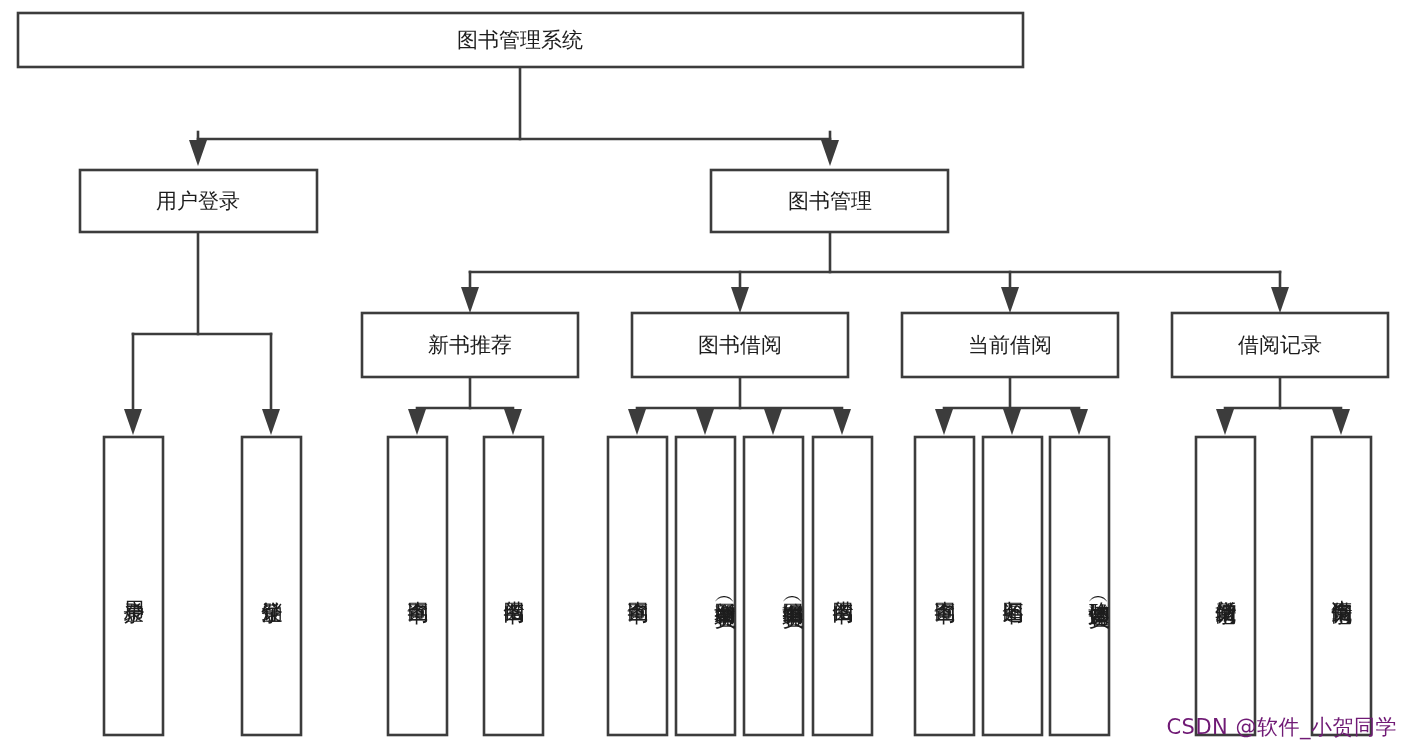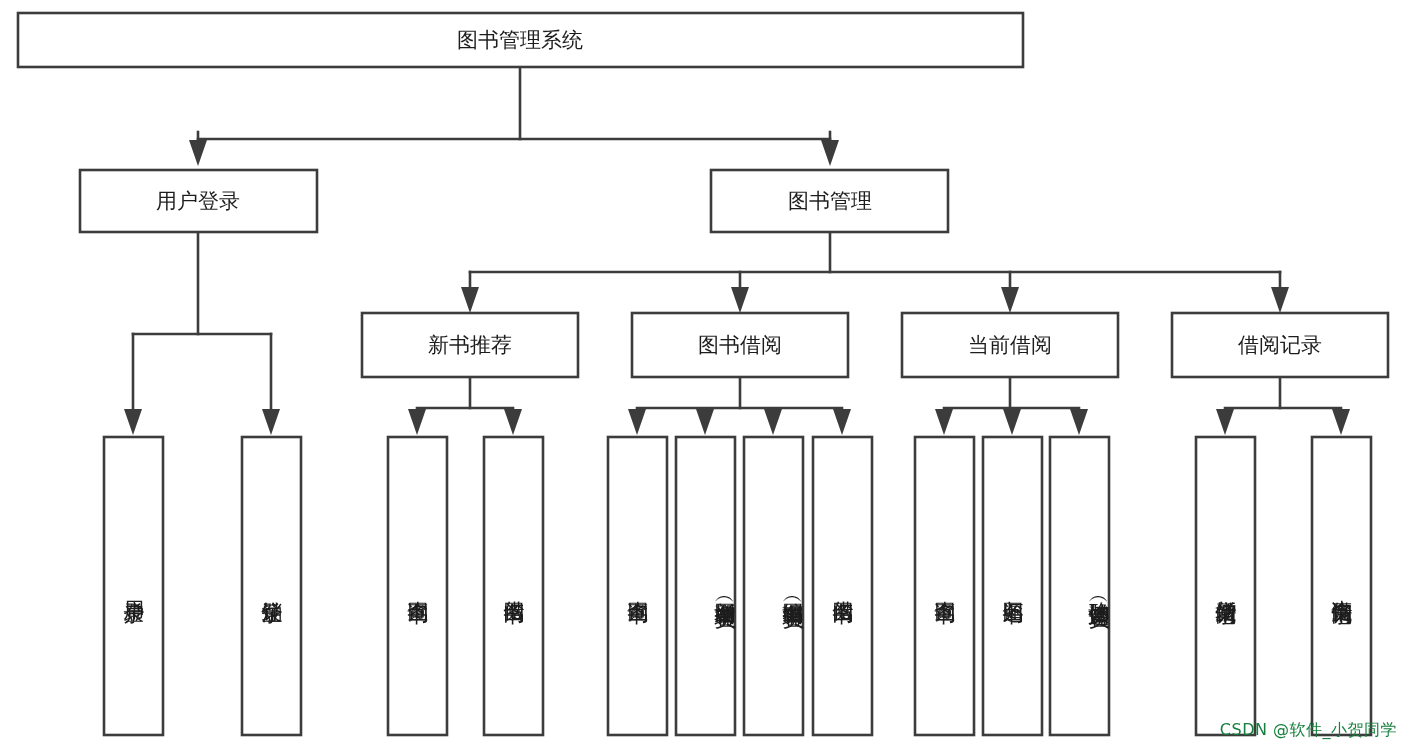--- a/index.html
+++ b/index.html
@@ -62,22 +62,22 @@
     justify-content: center;
     box-sizing: border-box;
     white-space: nowrap;
     pointer-events: none;
   }
   .watermark {
     position: absolute;
     right: 8px;
     bottom: 6px;
     font-family: "DejaVu Sans", "Liberation Sans", sans-serif;
-    font-size: 16px;
-    color: #15803d;
+    font-size: 21px;
+    color: #701a75;
     letter-spacing: 0.5px;
     white-space: nowrap;
   }
 </style>
 </head>
 <body>
 
 <div id="diagram-root">
 
   <svg class="diagram-canvas" viewBox="0 0 1405 747">

